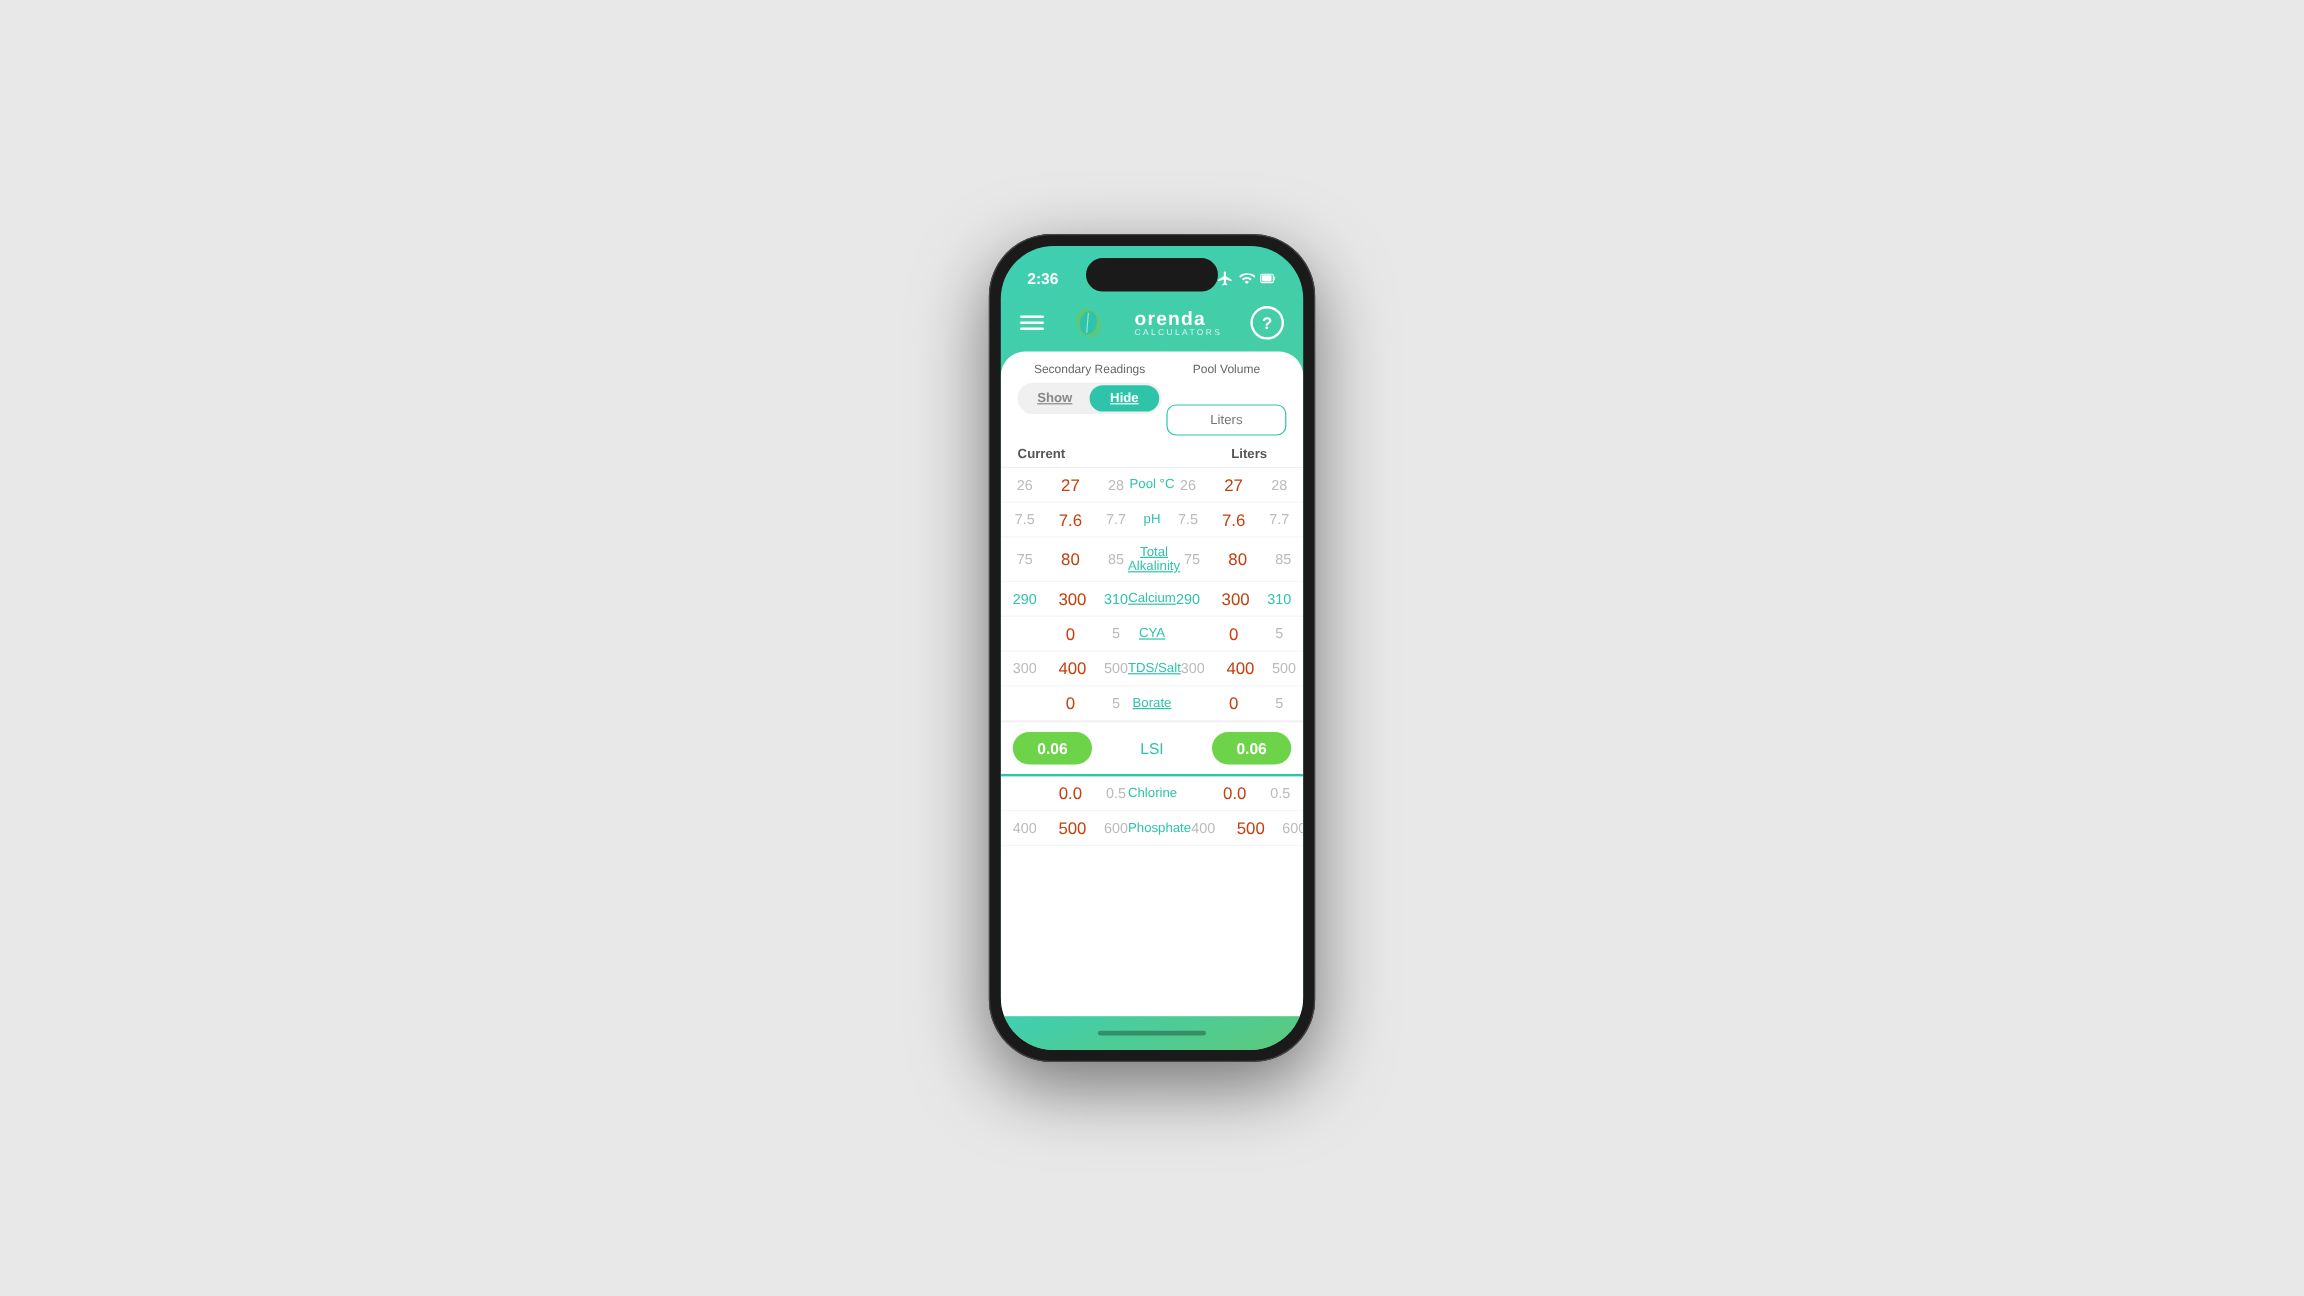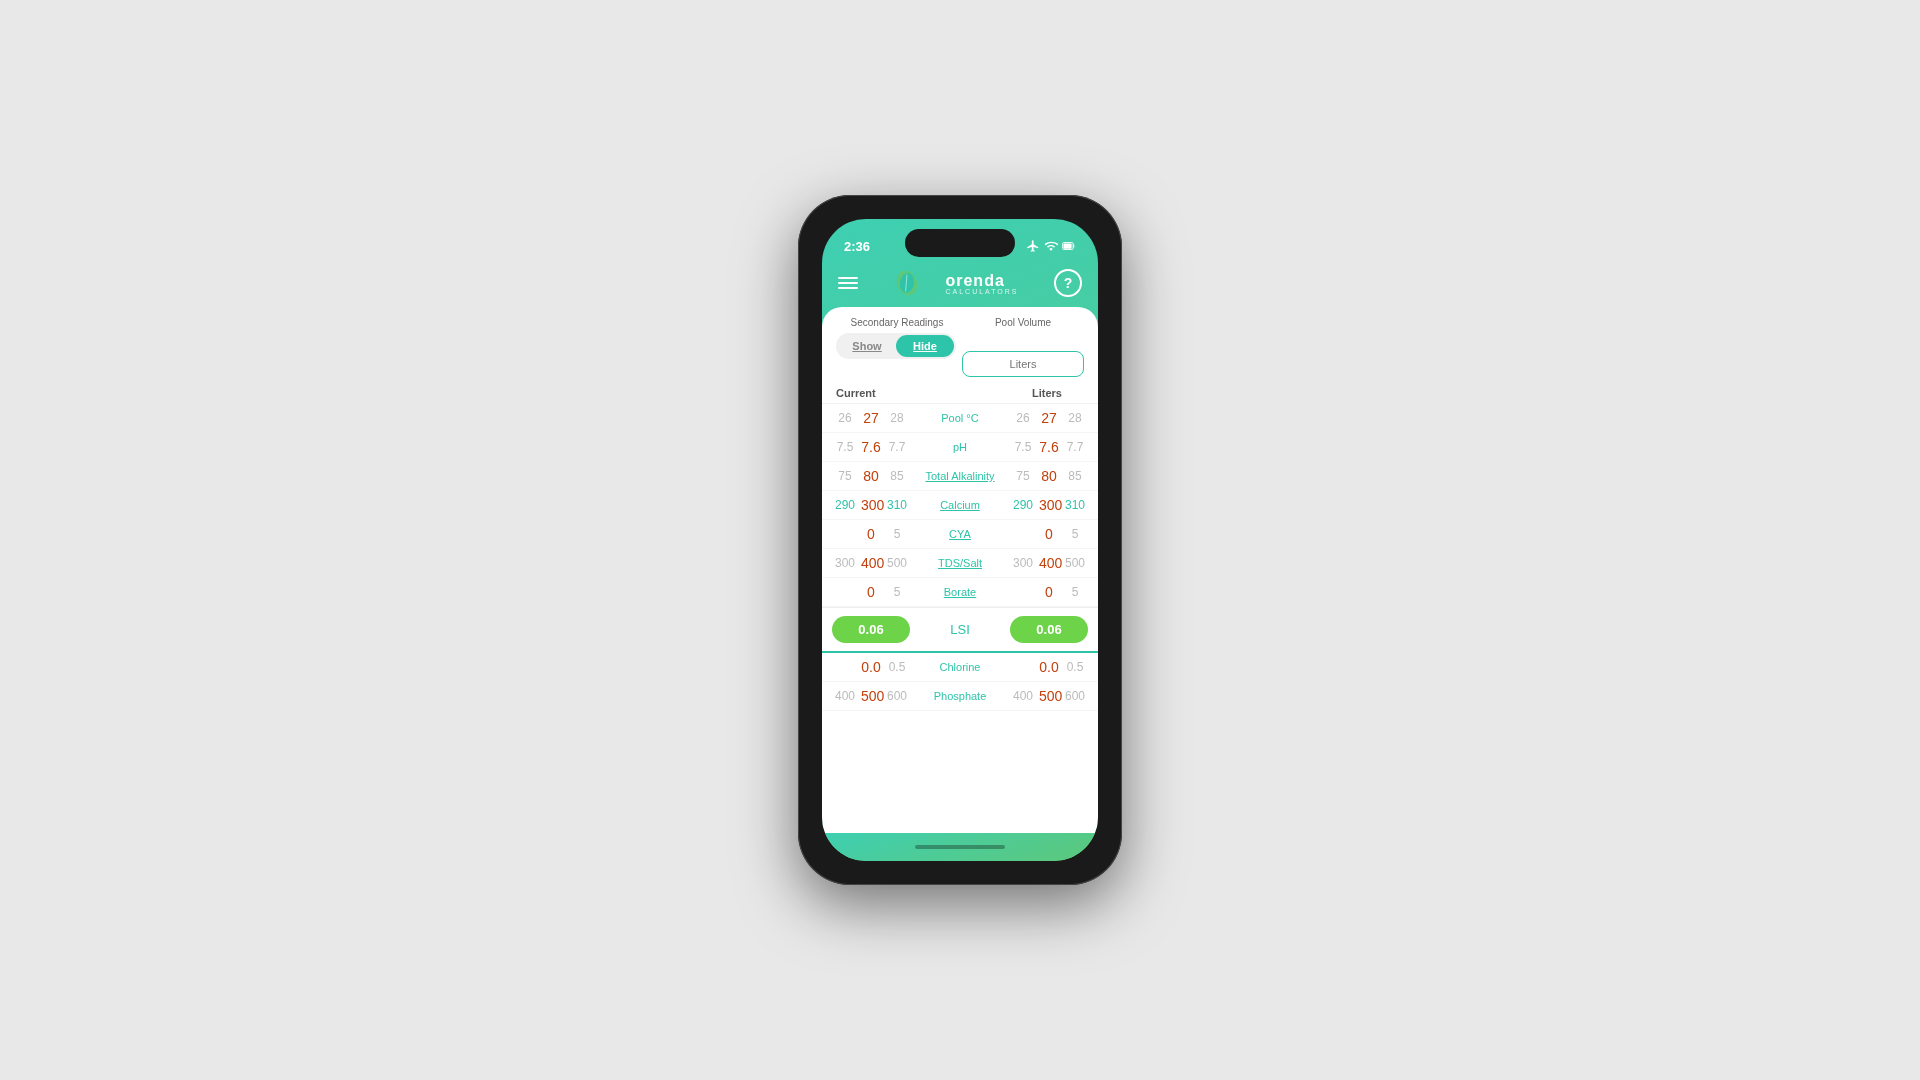--- a/index.html
+++ b/index.html
@@ -7,25 +7,25 @@
       background: #e8e8e8;
       display: flex;
       justify-content: center;
       align-items: center;
       width: 1920px;
       height: 1080px;
       font-family: -apple-system, BlinkMacSystemFont, 'Helvetica Neue', sans-serif;
     }
 
     .phone-outer {
-      width: 324px;
+      width: 272px;
       height: 690px;
       background: #1a1a1a;
       border-radius: 52px;
-      padding: 24px;
+      padding: 10px;
       box-shadow: 0 20px 60px rgba(0,0,0,0.5), inset 0 0 0 1px #444;
       position: relative;
     }
 
     .phone-inner {
       width: 100%;
       height: 100%;
       background: linear-gradient(160deg, #3ecfb2 0%, #5dc87a 100%);
       border-radius: 44px;
       overflow: hidden;
@@ -238,21 +238,21 @@
       align-items: center;
       padding: 6px 10px;
       border-bottom: 1px solid #f5f5f5;
     }
 
     .values-group {
       flex: 1;
       display: flex;
       justify-content: center;
       align-items: center;
-      gap: 6px;
+      gap: 18px;
     }
 
     .val {
       font-size: 12px;
       color: #bbb;
       width: 20px;
       text-align: center;
     }
 
     .val.active {

